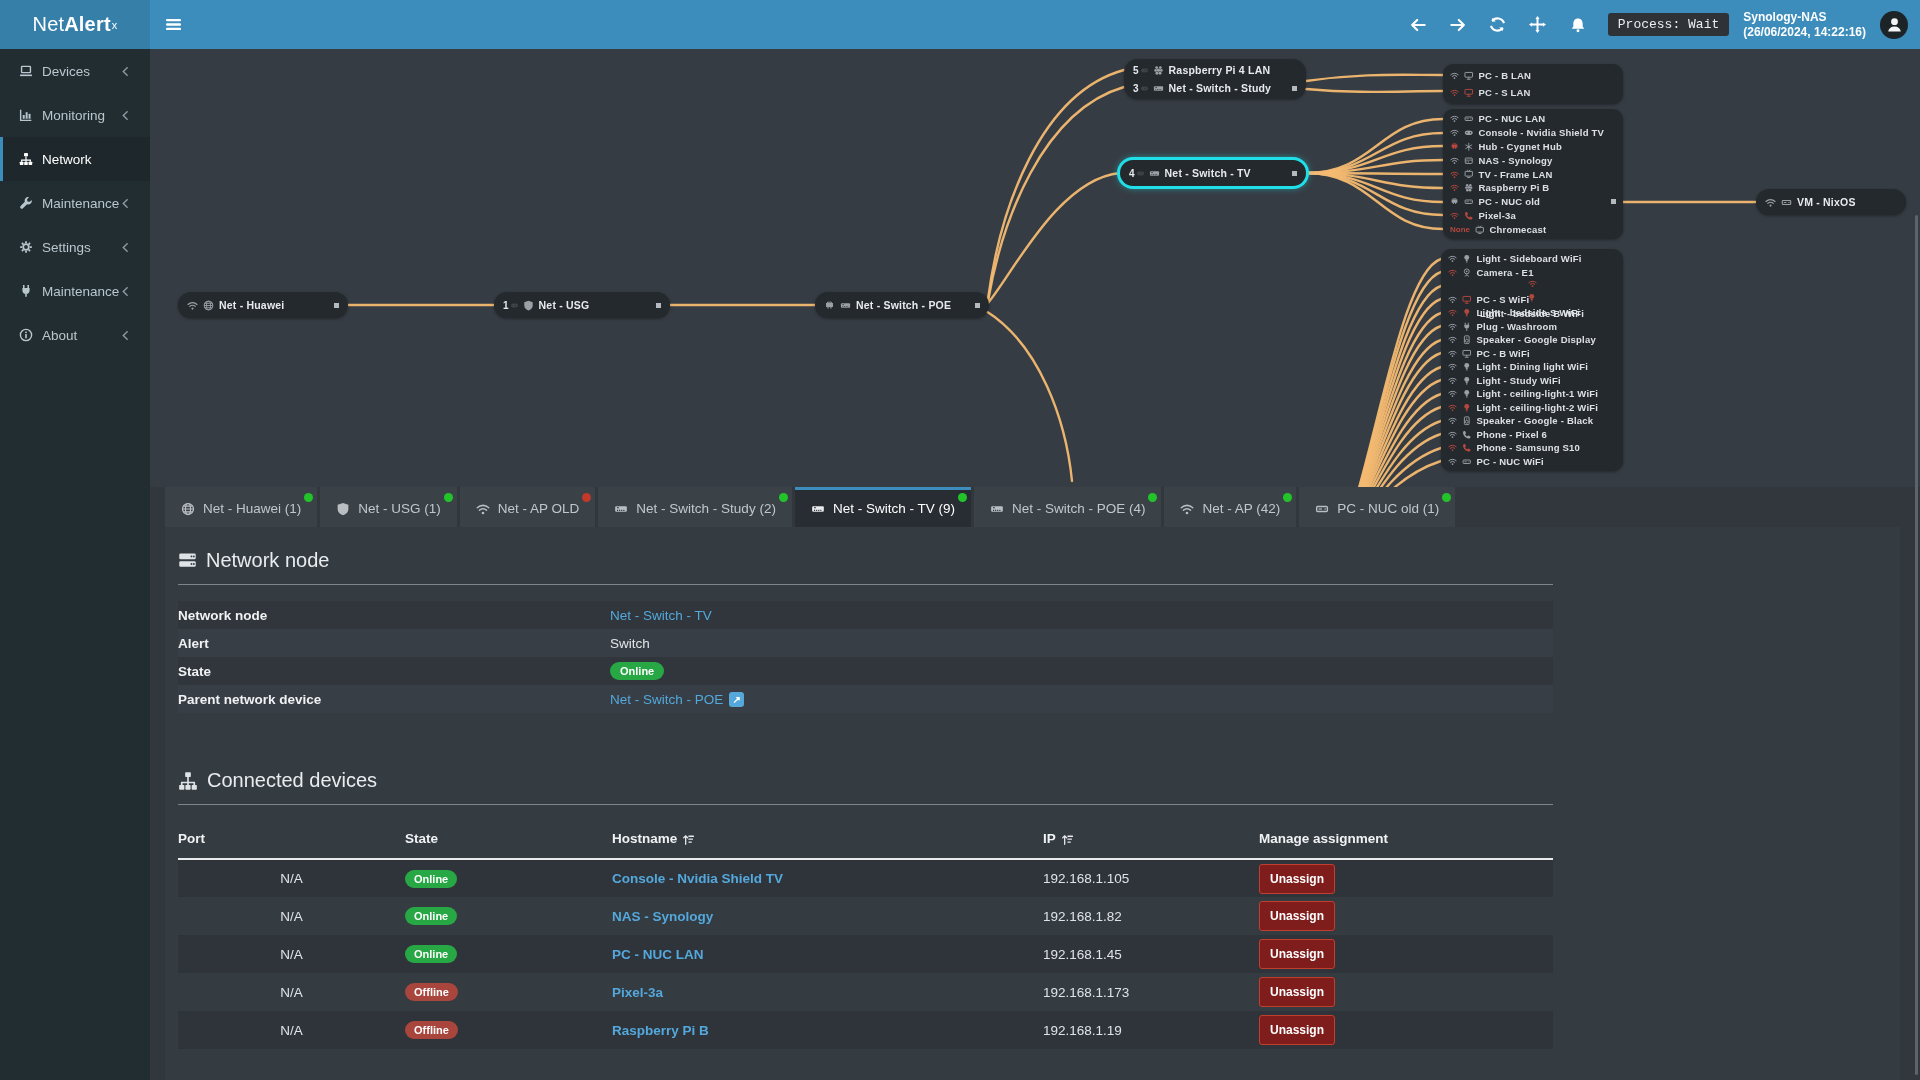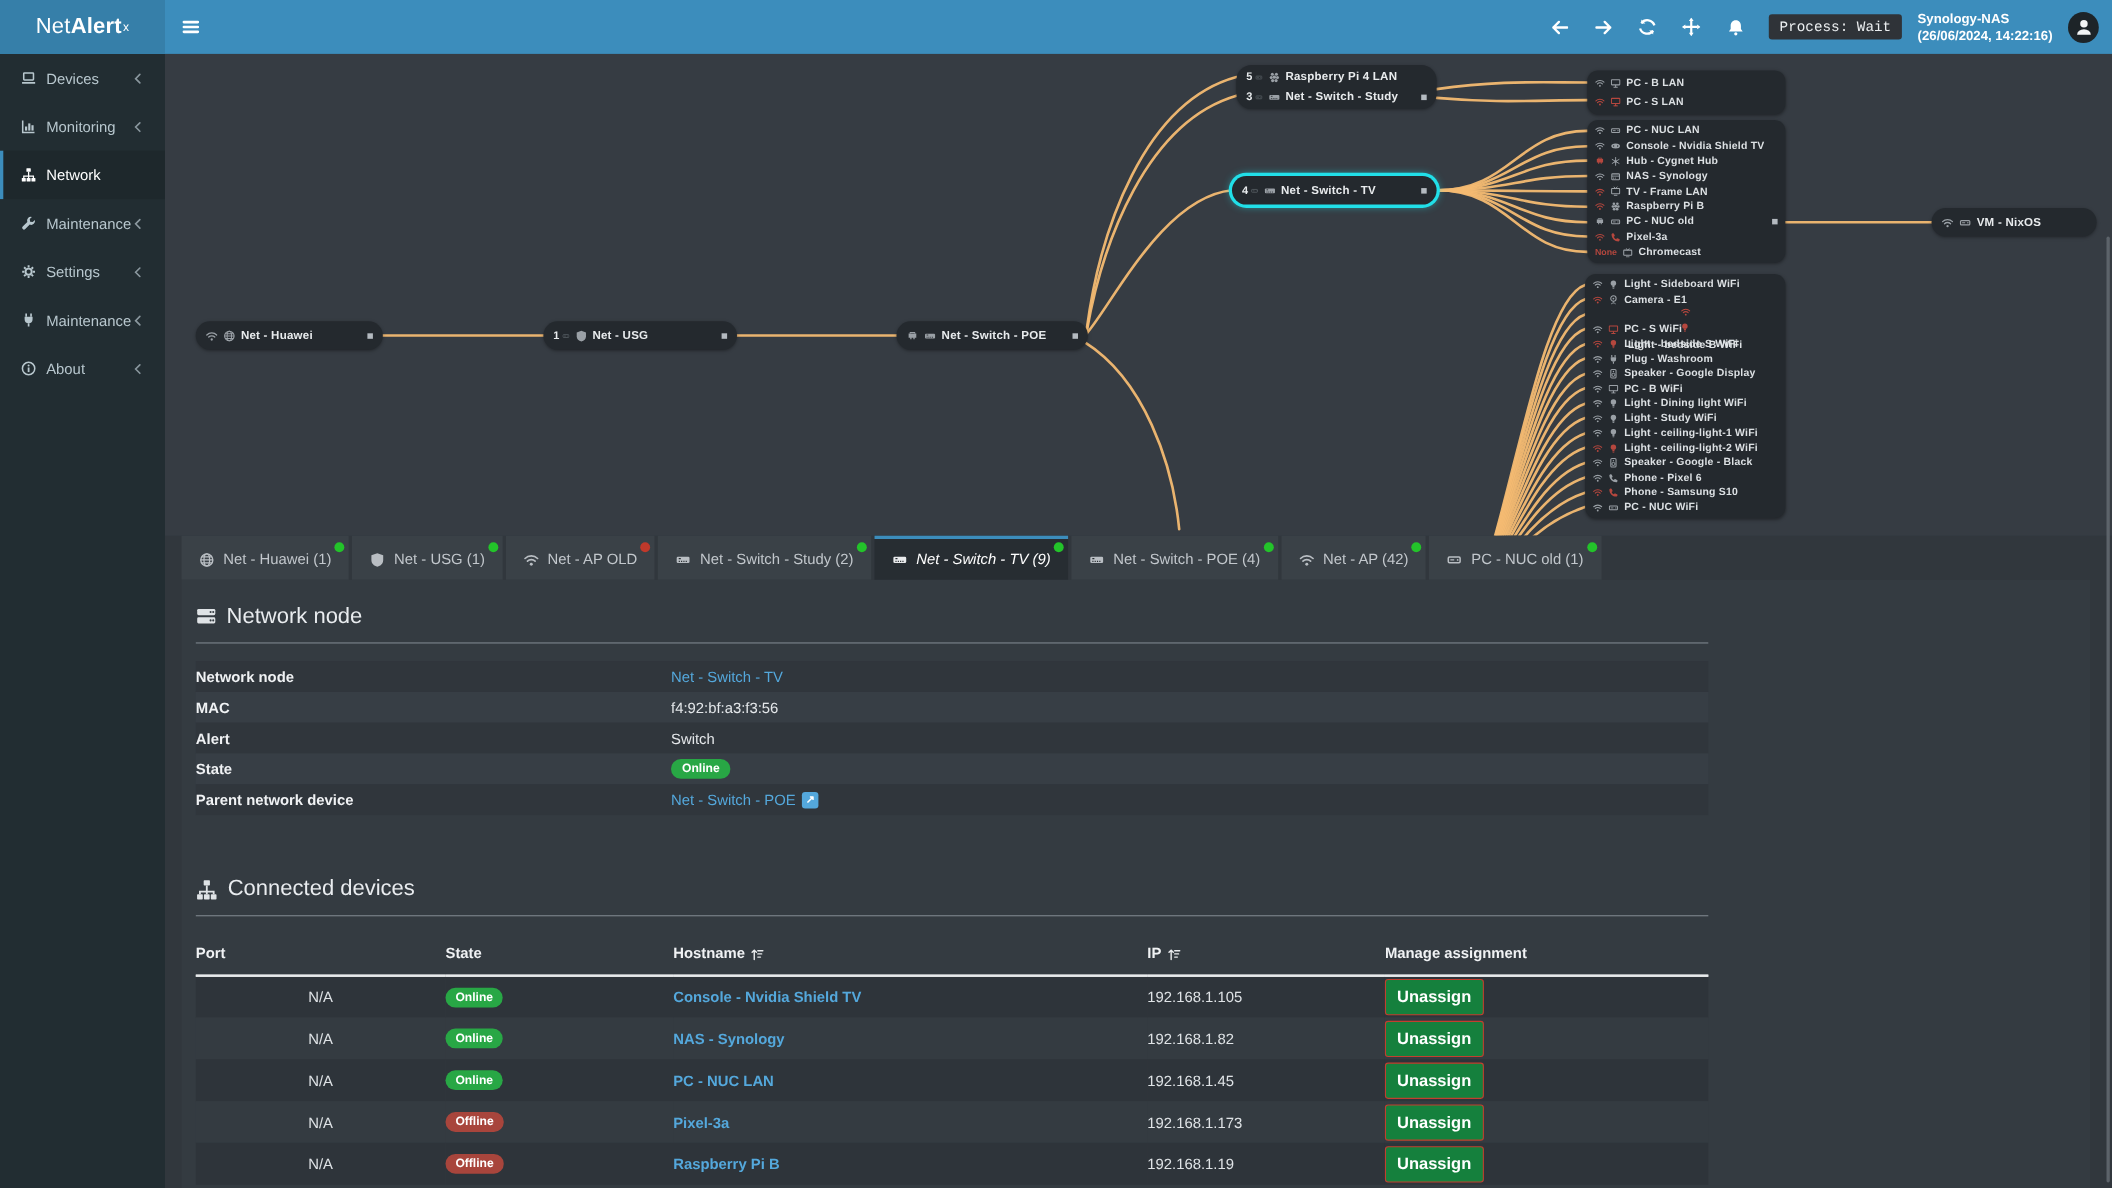--- a/index.html
+++ b/index.html
@@ -53,21 +53,21 @@
   .none-txt { font-size:8px; font-weight:bold; color:#b5473e; }
   .handle { margin-left:auto; width:5px; height:5px; background:#b4bac0; flex:none; }
   .glabel { letter-spacing:.2px; }
 
   
   #tabbar { position:absolute; left:150px; top:487px; width:1770px; height:40px; display:flex;
             padding-left:15px; gap:3px; z-index:10; }
   .tab { position:relative; display:flex; align-items:center; gap:8px; padding:0 16px; background:#3a4147;
          color:#c2c7cc; font-size:13.5px; cursor:pointer; border-top:3px solid transparent; }
   .tab .ic { color:#b9bec3; }
-  .tab.active { background:#272d32; color:#fff; border-top-color:#3c8dbc;font-style:italic; }
+  .tab.active { background:#272d32; color:#fff; border-top-color:#3c8dbc; }
   .tab.active .ic { color:#e8eaec; }
   .dot { position:absolute; top:3px; right:4px; width:9px; height:9px; border-radius:50%; }
   .dot.green { background:#23c32a; } .dot.red { background:#c0392b; }
 
   
   #card { position:absolute; left:165px; top:527px; width:1735px; height:553px; background:#343b41;
           padding:22px 0 0 13px; overflow:hidden; }
   .sec-title { display:flex; align-items:center; gap:9px; color:#e9ecef; font-size:20px; font-weight:500; }
   .sec-title .ic { color:#dfe3e6; }
   .hr { width:1375px; border-top:1px solid #7d858d; margin-top:12px; }
@@ -89,21 +89,21 @@
   #dev-table th { text-align:left; color:#f0f2f4; font-size:13.5px; height:40px;
                   border-bottom:2px solid #e8eaec; font-weight:bold; }
   #dev-table th .ic { color:#e8eaec; margin-left:5px; }
   #dev-table td { height:38px; font-size:13.5px; color:#dfe3e6; }
   #dev-table tbody tr:nth-child(odd)  { background:#2e343a; }
   #dev-table tbody tr:nth-child(even) { background:#343b41; }
   td.c-port { text-align:center; }
   td.c-host a { font-weight:bold; }
   .pillstate { display:inline-block; color:#fff; font-size:11px; font-weight:bold; padding:3px 9px; border-radius:10px; }
   .pillstate.online { background:#28a745; } .pillstate.offline { background:#a8453c; }
-  .btn-danger { background:#15803d; border:1px solid #c23f2f; color:#fff; font-size:15px; font-weight:bold;
+  .btn-danger { background:#7f1d1d; border:1px solid #c23f2f; color:#fff; font-size:12px; font-weight:bold;
                 padding:7px 10px; border-radius:3px; cursor:pointer; font-family:inherit; }
 
   #scrollthumb { position:absolute; right:2px; top:215px; width:3px; height:860px; background:#5c636a; border-radius:2px; z-index:40; }
 </style>
 </head>
 <body>
 
 <svg width="0" height="0" style="position:absolute">
 <defs>
   <symbol id="i-wifi" viewBox="0 0 12 12">
@@ -819,24 +819,20 @@
       </svg>
     <span>Network node</span>
   </div>
   <div class="hr"></div>
   <div id="info-table">
       <div class="irow">
         <div class="ilabel">Network node</div>
         <div class="ivalue">
           <a class="blue">Net - Switch - TV</a>
         </div>
-      </div>
-      <div class="irow">
-        <div class="ilabel">MAC</div>
-        <div class="ivalue">f4:92:bf:a3:f3:56</div>
       </div>
       <div class="irow">
         <div class="ilabel">Alert</div>
         <div class="ivalue">Switch</div>
       </div>
       <div class="irow">
         <div class="ilabel">State</div>
         <div class="ivalue">
           <span class="badge">Online</span>
         </div>

